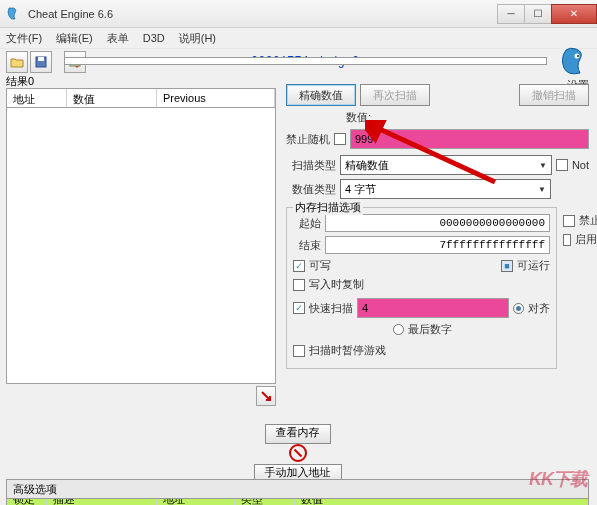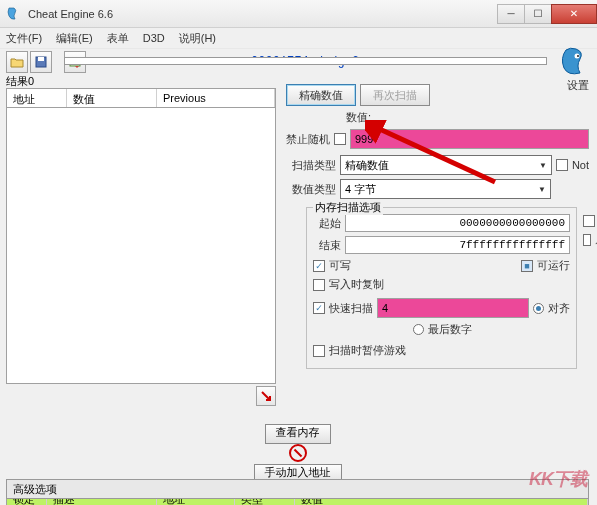--- a/index.html
+++ b/index.html
@@ -35,21 +35,21 @@
 .right-panel { position:absolute; left:286px; top:10px; right:8px; }
 .row { display:flex; align-items:center; margin-bottom:4px; gap:4px; }
 .btn { height:22px; padding:0 12px; border:1px solid #8a8a8a; background:linear-gradient(#fdfdfd,#e2e2e2); color:#333; display:inline-flex; align-items:center; }
 .btn.primary { border-color:#3c7fb1; box-shadow: inset 0 0 0 1px #a8d8f0; }
 .btn.disabled { color:#a0a0a0; }
 .lbl { color:#333; white-space:nowrap;text-align:right; }
 .text-input { height:20px; border:1px solid #a0a0a0; background:#ec4899; padding:0 4px; flex:1; }
 .select { height:20px; border:1px solid #707070; background:#fff; padding:0 4px; flex:1; display:flex; align-items:center; justify-content:space-between; }
 .select .tri { font-size:8px; color:#333; }
 .chk { width:12px; height:12px; border:1px solid #707070; background:#fff; display:inline-flex; align-items:center; justify-content:center; font-size:9px; color:#3c7fb1; }
-.fieldset { border:1px solid #c0c0c0; padding:6px; margin-top:2px; position:relative;margin-left:20px; }
+.fieldset { border:1px solid #c0c0c0; padding:6px; margin-top:2px; position:relative; }
 .fieldset .legend { position:absolute; top:-8px; left:6px; background:#f0f0f0; padding:0 2px; font-size:11px; }
 .mono-input { height:18px; border:1px solid #a0a0a0; background:#fff; padding:0 4px; font-family:"Courier New",monospace; text-align:right; flex:1; font-size:11px; }
 .radio { width:11px; height:11px; border:1px solid #707070; border-radius:50%; background:#fff; display:inline-flex; align-items:center; justify-content:center; }
 .radio.on::after { content:""; width:5px; height:5px; background:#3c7fb1; border-radius:50%; }
 
 .red-arrow { position:absolute; left:365px; top:120px; width:140px; height:70px; pointer-events:none; z-index:50; }
 
 .bottom-bar { position:absolute; left:6px; top:350px; right:8px; }
 .small-btn { height:20px; padding:0 10px; border:1px solid #8a8a8a; background:linear-gradient(#fdfdfd,#e2e2e2); }
 .stop-circ { width:18px; height:18px; border:2px solid #c00; border-radius:50%; position:relative; display:inline-block; }
@@ -135,20 +135,21 @@
           <path d="M2 2 L10 10 M6 10 L10 10 L10 6" stroke="#c00" stroke-width="2" fill="none"></path>
         </svg>
     </div>
   </div>
 
   <div class="right-panel">
     <div class="row">
       <div class="btn primary">精确数值</div>
       <div class="btn disabled">再次扫描</div>
       <div style="flex:1"></div>
+      <div class="btn disabled">撤销扫描</div>
     </div>
     <div class="row" style="margin-top:2px;">
       <div style="width:56px"></div>
       <span class="lbl">数值:</span>
     </div>
     <div class="row">
       <span class="lbl">禁止随机</span>
       <span class="chk"></span>
       <input class="text-input" value="999" style="">
     </div>

